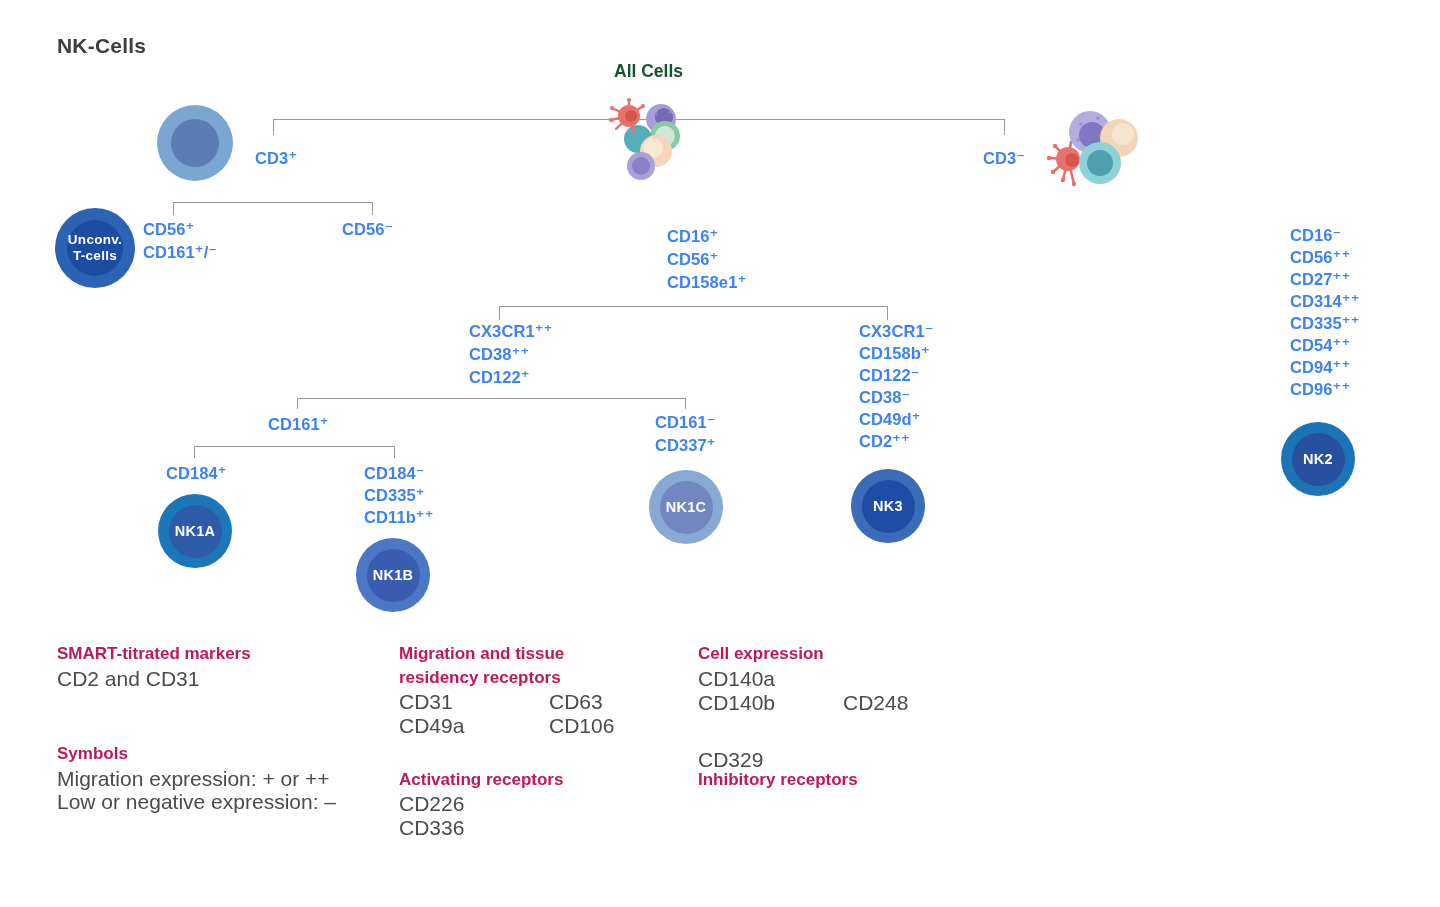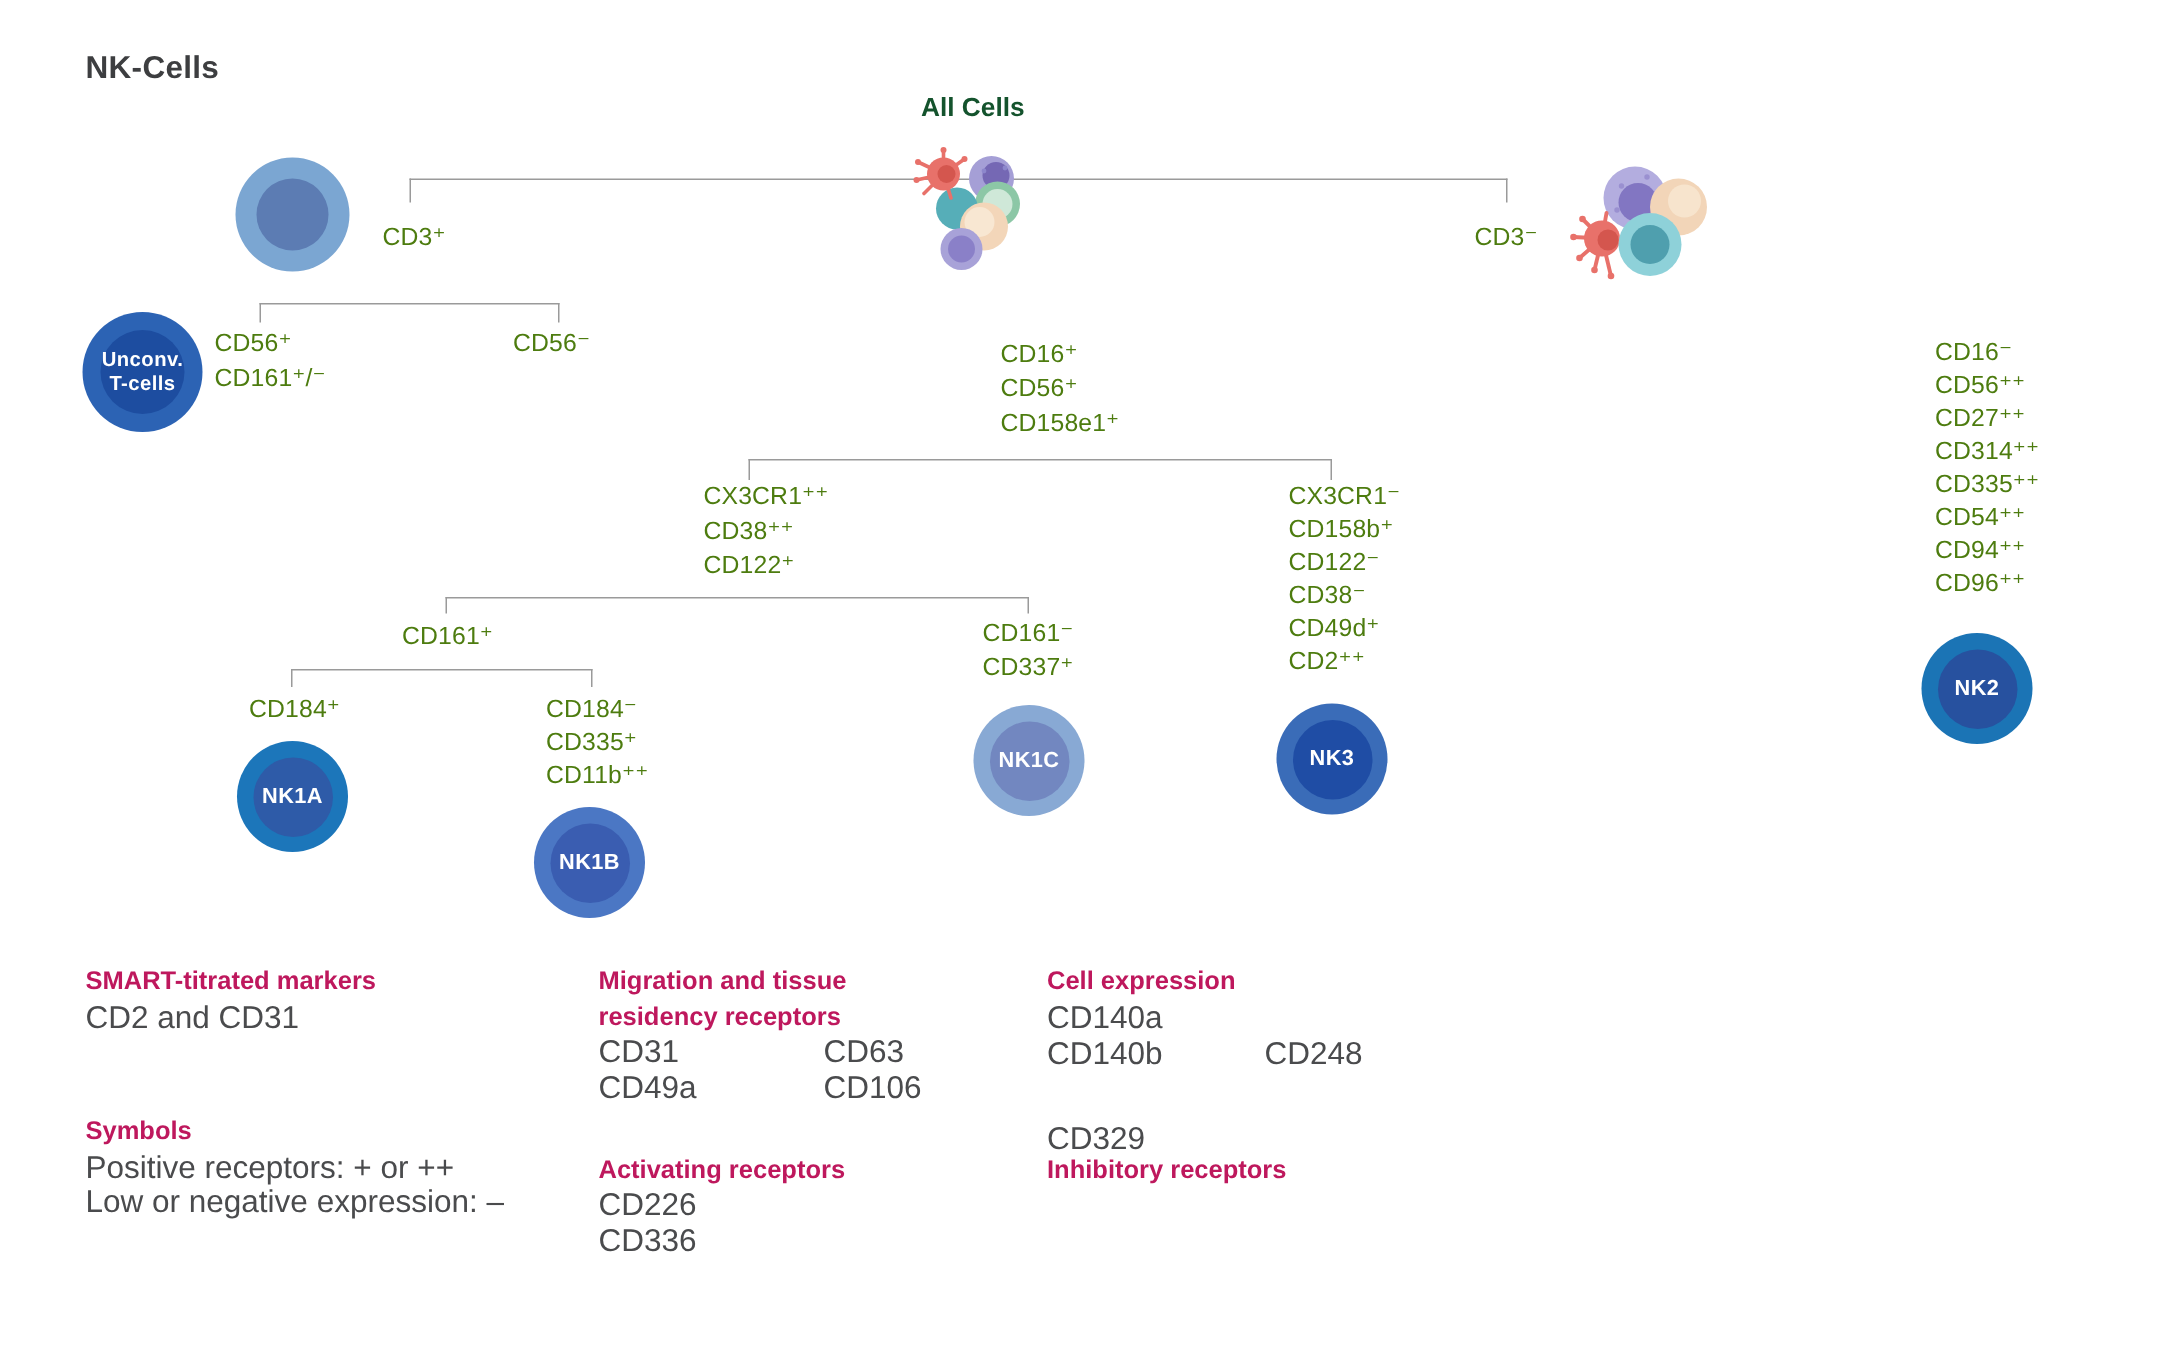--- a/index.html
+++ b/index.html
@@ -1,21 +1,21 @@
 <!DOCTYPE html>
 <html><head>
 <meta charset="utf-8">
 <style>
   html,body{margin:0;padding:0;background:#ffffff;}
   body{font-family:"Liberation Sans","DejaVu Sans",sans-serif;}
   #canvas{position:relative;width:1440px;height:907px;background:#ffffff;overflow:hidden;color:#4a4b4d;}
   .abs{position:absolute;}
   .big-title{font-size:21px;font-weight:bold;color:#3d3e40;letter-spacing:0.2px;}
   .root-title{font-size:17.5px;font-weight:bold;color:#14532d;}
-  .marker{font-size:16.5px;line-height:23px;white-space:pre-line;color:#4d7c0f;letter-spacing:0.1px;}
+  .marker{font-size:16.5px;line-height:23px;white-space:pre-line;color:#3b82f6;letter-spacing:0.1px;font-weight:bold;}
   .lh22{line-height:22px;}
   .bracket{position:absolute;box-sizing:border-box;border-top:1.5px solid #9a9a9a;border-left:1.5px solid #9a9a9a;border-right:1.5px solid #9a9a9a;}
   .node{position:absolute;border-radius:50%;display:flex;align-items:center;justify-content:center;}
   .node .inner{position:absolute;border-radius:50%;}
   .node .label{position:relative;color:#ffffff;font-weight:bold;font-size:14.5px;line-height:16px;text-align:center;white-space:pre-line;letter-spacing:0.3px;}
   .legend-title{font-weight:bold;font-size:17px;line-height:24px;color:#be185d;white-space:pre-line;}
   .legend-body{font-size:21px;line-height:24px;color:#4a4b4d;white-space:pre-line;}
 </style>
 </head>
 <body>
@@ -153,21 +153,21 @@
   </div>
 
   <div class="node" style="left:1281px;top:422px;width:74px;height:74px;background:#1b74b5;">
     <div class="inner" style="width:53px;height:53px;background:#27519f;"></div>
     <span class="label">NK2</span>
   </div>
 
   <div class="abs legend-title" style="left:57px;top:642px;">SMART-titrated markers</div>
   <div class="abs legend-body" style="left:57px;top:667px;">CD2 and CD31</div>
   <div class="abs legend-title" style="left:57px;top:742px;">Symbols</div>
-  <div class="abs legend-body" style="left:57px;top:767px;">Positive receptors: + or ++</div>
+  <div class="abs legend-body" style="left:57px;top:767px;">Migration expression: + or ++</div>
   <div class="abs legend-body" style="left:57px;top:790px;">Low or negative expression: –</div>
 
   <div class="abs legend-title" style="left:399px;top:642px;">Migration and tissue
 residency receptors</div>
   <div class="abs legend-body" style="left:399px;top:690px;">CD31
 CD49a</div>
   <div class="abs legend-body" style="left:549px;top:690px;">CD63
 CD106</div>
   <div class="abs legend-title" style="left:399px;top:768px;">Activating receptors</div>
   <div class="abs legend-body" style="left:399px;top:792px;">CD226

